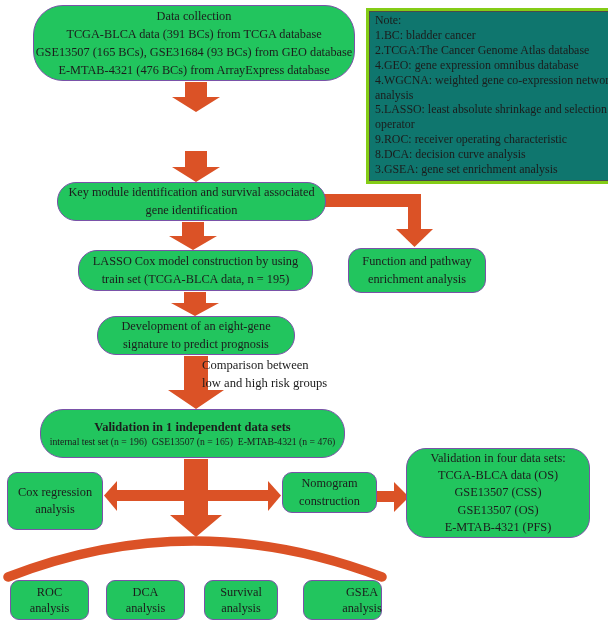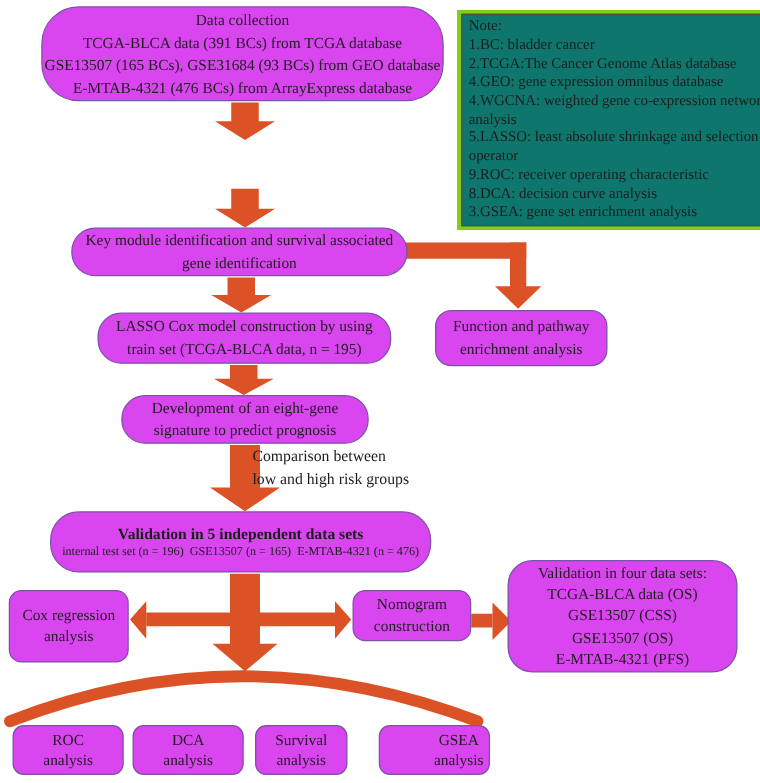--- a/index.html
+++ b/index.html
@@ -2,40 +2,40 @@
 <html><head>
 <meta charset="utf-8">
 <style>
   html,body{margin:0;padding:0;background:#fff;}
   #canvas{
     position:relative;width:608px;height:626px;background:#ffffff;overflow:hidden;
     font-family:"Liberation Serif","DejaVu Serif",serif;color:#1c1c1c;
   }
   #arrows{position:absolute;left:0;top:0;width:608px;height:626px;}
   .pbox{
-    position:absolute;background:#d946ef;border:1.6px solid #7a52a8;
+    position:absolute;background:#22c55e;border:1.6px solid #7a52a8;
     display:flex;align-items:center;justify-content:center;box-sizing:border-box;
   }
   .btext{white-space:pre;text-align:center;font-size:12.3px;line-height:17.5px;}
   
   .b-data{left:33px;top:5px;width:322px;height:76px;border-radius:30px;}
   .b-data .btext{line-height:18px;}
   .b-wgcna{left:112px;top:112px;width:172px;height:38px;border-radius:17px;}
   .b-keymod{left:57px;top:182px;width:269px;height:39px;border-radius:19px;}
   .b-lasso{left:78px;top:250px;width:235px;height:41px;border-radius:19px;}
   .b-func{left:348px;top:248px;width:138px;height:45px;border-radius:13px;}
   .b-devel{left:97px;top:316px;width:198px;height:39px;border-radius:19px;}
   .b-valid3{left:40px;top:409px;width:305px;height:49px;border-radius:23px;flex-direction:column;}
   .b-valid3 .vtitle{font-weight:bold;font-size:12.5px;line-height:16px;white-space:pre;text-align:center;}
   .b-valid3 .vsub{font-size:9.7px;line-height:13px;white-space:pre;text-align:center;}
   .b-cox{left:7px;top:472px;width:96px;height:58px;border-radius:10px;}
   .b-nomo{left:282px;top:472px;width:95px;height:41px;border-radius:10px;}
   .b-valid4{left:406px;top:448px;width:184px;height:90px;border-radius:20px;}
   .b-valid4 .btext{line-height:17.2px;}
-  .b-small{border-radius:9px;width:89px;height:40px;top:580px;}
+  .b-small{border-radius:9px;width:79px;height:40px;top:580px;}
   .b-small .btext{line-height:16.5px;}
   .b-roc{left:10px;}
   .b-dca{left:106px;}
   .b-surv{left:204px;width:74px;}
   .b-gsea{left:303px;padding-left:39px;}
   
   .lbl-compare{
     position:absolute;left:202px;top:357px;width:152px;text-align:left;
     font-size:12.6px;line-height:17.5px;white-space:pre;
   }
@@ -128,21 +128,21 @@
 
   <div class="pbox b-devel">
     <div class="btext">Development of an eight-gene
 signature to predict prognosis</div>
   </div>
 
   <div class="lbl-compare">Comparison between
 low and high risk groups</div>
 
   <div class="pbox b-valid3">
-    <div class="vtitle">Validation in 5 independent data sets</div>
+    <div class="vtitle">Validation in 1 independent data sets</div>
     <div class="vsub">internal test set (n = 196)  GSE13507 (n = 165)  E-MTAB-4321 (n = 476)</div>
   </div>
 
   <div class="pbox b-cox">
     <div class="btext">Cox regression
 analysis</div>
   </div>
 
   <div class="pbox b-nomo">
     <div class="btext">Nomogram

